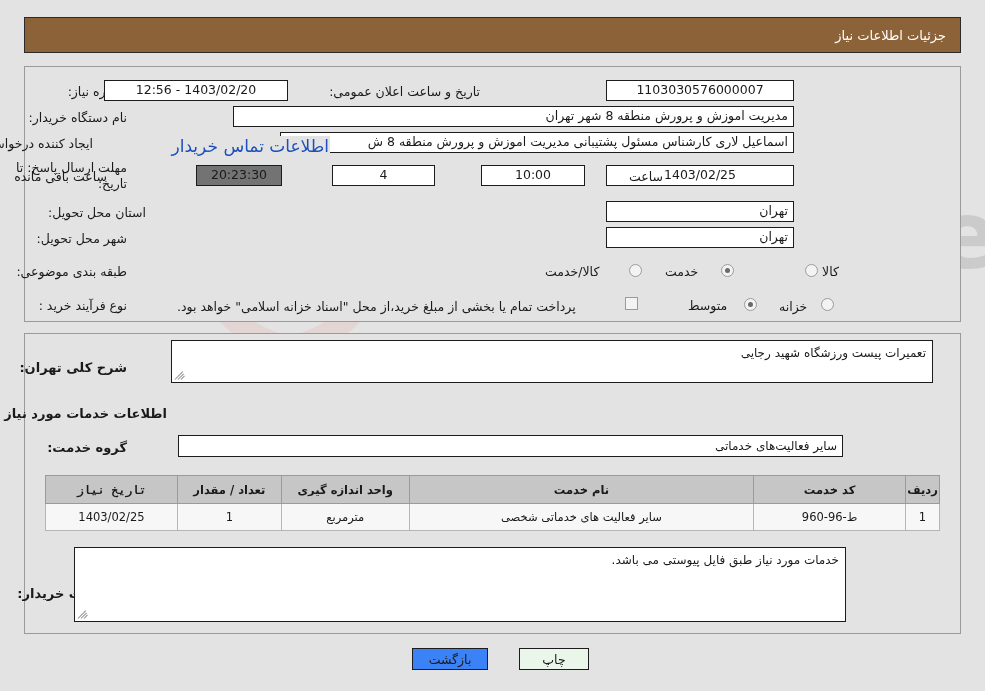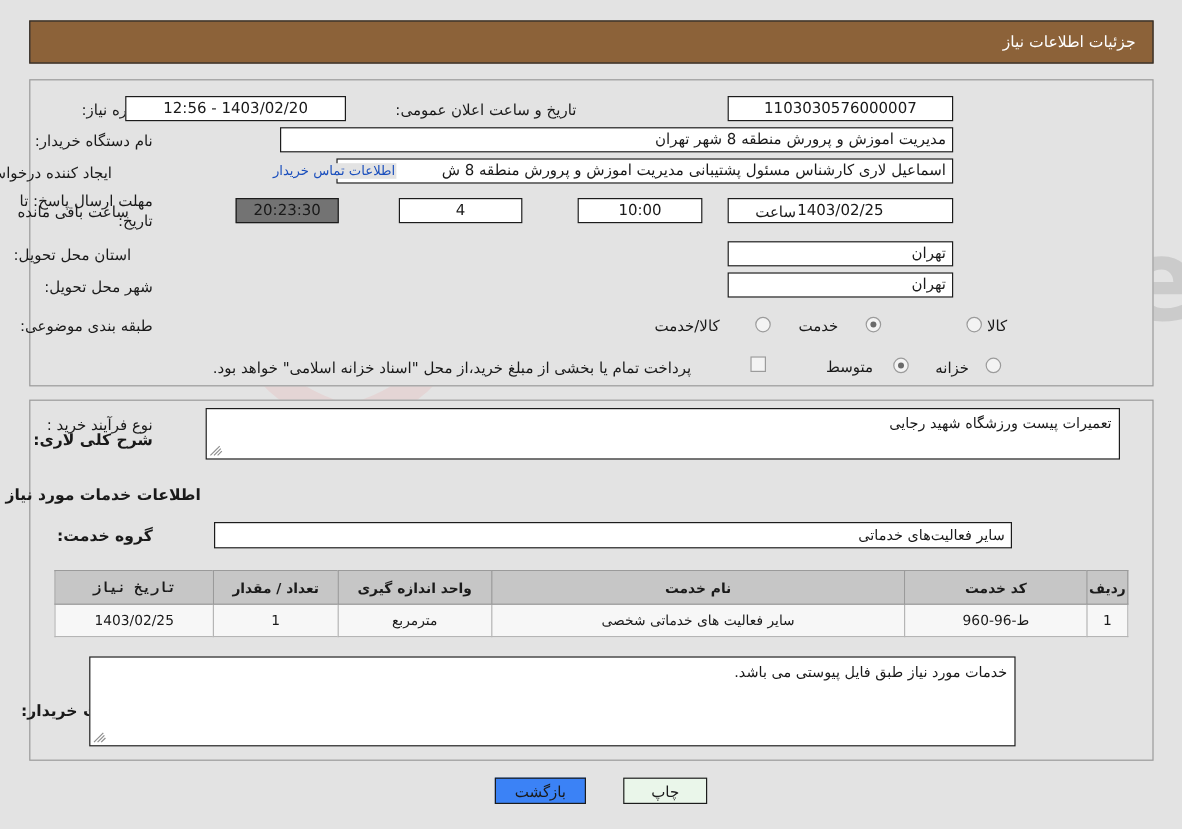--- a/index.html
+++ b/index.html
@@ -90,21 +90,21 @@
     white-space: nowrap;
     z-index: 3;
     line-height: 1;
   }
   .fld.rt { justify-content: flex-start; padding-right: 5px; }
   .fld.cream { background: #737373; }
 
   
   .link {
     position: absolute;
-    font-size: 11px;
+    font-size: 17px;
     color: #1b4fbd;
     white-space: nowrap;
     cursor: pointer;
     z-index: 4;
     background: #e3e3e3;
     padding: 0 1px;
   }
 
   
   .radio {
@@ -246,45 +246,45 @@
   <div class="lbl" style="right:858px; top:160px;">مهلت ارسال پاسخ: تا</div>
   <div class="lbl" style="right:858px; top:176px;margin-left:27px;">تاریخ:</div>
   <div class="fld" style="left:606px; top:165px; width:188px; height:21px;">1403/02/25</div>
   <div class="lbl" style="right:322px; top:169px;">ساعت</div>
   <div class="fld" style="left:481px; top:165px; width:104px; height:21px;">10:00</div>
   <div class="fld" style="left:332px; top:165px; width:103px; height:21px;">4</div>
   <div class="lbl" style="right:758px; top:169px;">روز و</div>
   <div class="fld cream" style="left:196px; top:165px; width:86px; height:21px;">20:23:30</div>
   <div class="lbl" style="right:878px; top:169px;">ساعت باقی مانده</div>
 
-  <div class="lbl" style="right:876px; top:205px;">استان محل تحویل:</div>
+  <div class="lbl" style="right:839px; top:205px;">استان محل تحویل:</div>
   <div class="fld rt" style="left:606px; top:201px; width:188px; height:21px;">تهران</div>
 
   <div class="lbl" style="right:858px; top:231px;">شهر محل تحویل:</div>
   <div class="fld rt" style="left:606px; top:227px; width:188px; height:21px;">تهران</div>
 
   <div class="lbl" style="right:858px; top:264px;">طبقه بندی موضوعی:</div>
   <span class="radio" style="left:805px; top:264px;"></span>
   <div class="lbl" style="right:146px; top:264px; left:765px;">کالا</div>
   <span class="radio on" style="left:721px; top:264px;"></span>
   <div class="lbl" style="left:665px; top:264px;">خدمت</div>
   <span class="radio" style="left:629px; top:264px;"></span>
   <div class="lbl" style="left:545px; top:264px;">کالا/خدمت</div>
 
-  <div class="lbl" style="right:858px; top:298px;margin-top:48px;">نوع فرآیند خرید :</div>
+  <div class="lbl" style="right:858px; top:298px;">نوع فرآیند خرید :</div>
   <span class="radio" style="left:821px; top:298px;"></span>
   <div class="lbl" style="left:779px; top:299px;">خزانه</div>
   <span class="radio on" style="left:744px; top:298px;"></span>
   <div class="lbl" style="left:688px; top:298px;">متوسط</div>
   <span class="checkbox" style="left:625px; top:297px;"></span>
   <div class="lbl" style="left:133px; top:299px;margin-left:44px;">پرداخت تمام یا بخشی از مبلغ خرید،از محل "اسناد خزانه اسلامی" خواهد بود.</div>
 
   <div class="panel" id="panel-bottom"></div>
 
-  <div class="lbl bold" style="right:858px; top:360px; font-size:13px;">شرح کلی لاری:</div>
+  <div class="lbl bold" style="right:858px; top:360px; font-size:13px;">شرح کلی تهران:</div>
   <div class="ta" style="left:171px; top:340px; width:762px; height:43px;">
     <span>تعمیرات پیست ورزشگاه شهید رجایی</span>
     <span class="grip">
         <i></i>
         <i></i>
         <i></i>
       </span>
   </div>
 
   <div class="lbl bold" style="right:818px; top:406px; font-size:13px;">اطلاعات خدمات مورد نیاز</div>

